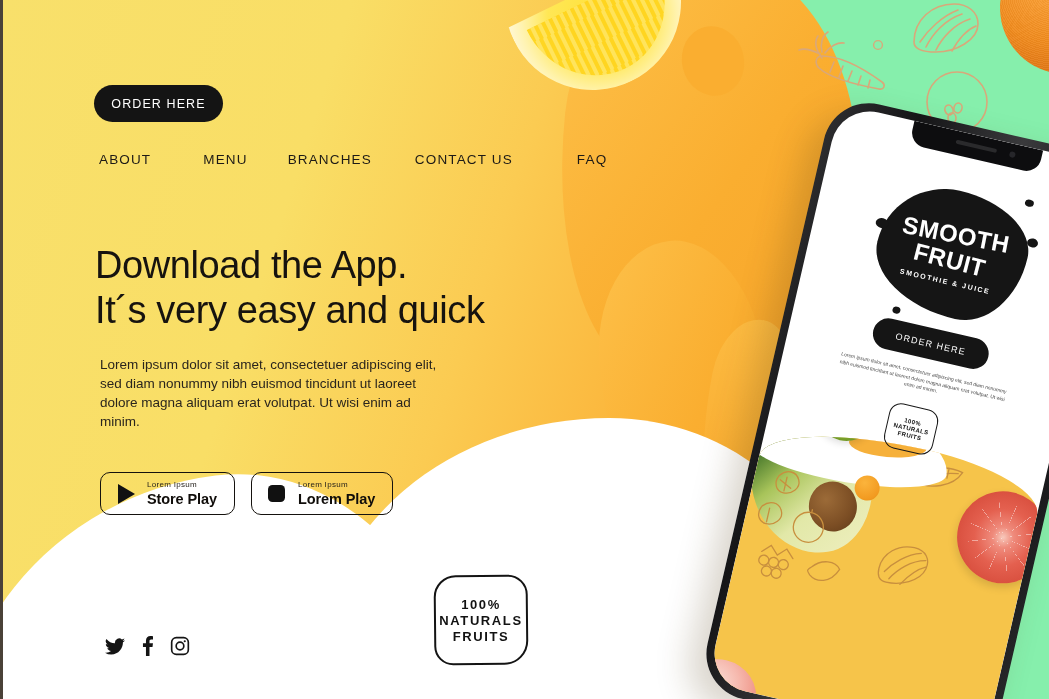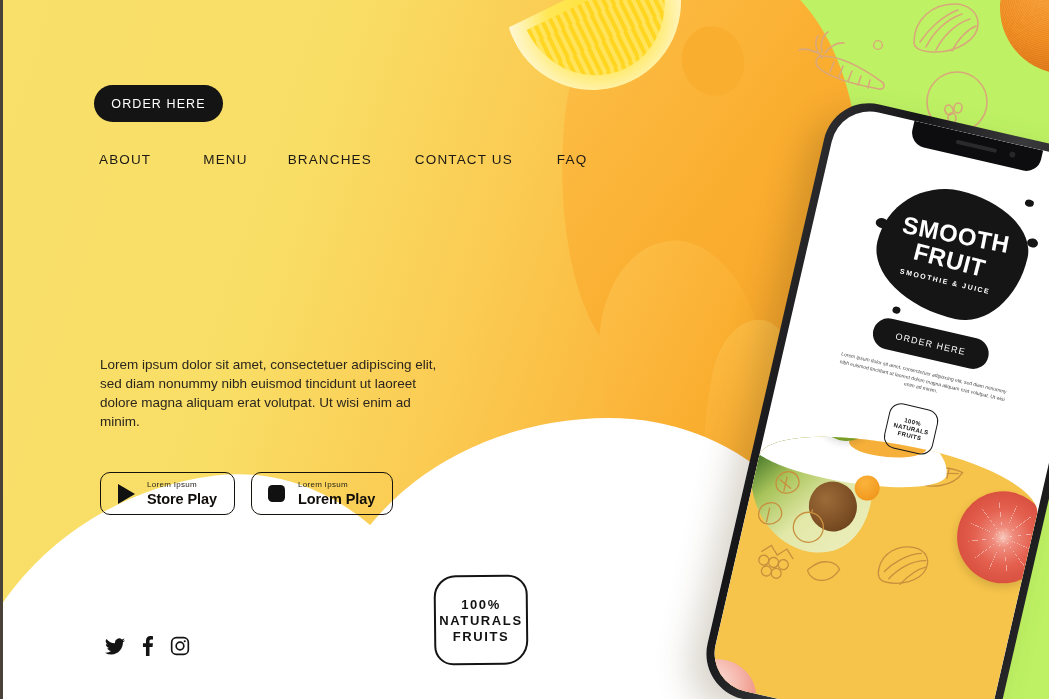--- a/index.html
+++ b/index.html
@@ -6,21 +6,21 @@
   html, body {
     width:1049px; height:699px;
     overflow:hidden;
     background:#ffffff;
     font-family:"Liberation Sans", sans-serif;
   }
   #stage {
     position:relative;
     width:1049px; height:699px;
     overflow:hidden;
-    background:#bef264;
+    background:#86efac;
   }
 
   
   .edge-sliver {
     position:absolute; left:0; top:0;
     width:3px; height:699px;
     background:#4a4138;
     z-index:30;
   }
 
@@ -158,21 +158,21 @@
     color:#1d1a16;
     font-size:13.5px;
     letter-spacing:1.15px;
     text-decoration:none;
     white-space:nowrap;
     cursor:pointer;
   }
   .nav a.n0 { margin-right:52px; }
   .nav a.n1 { margin-right:20px; }
   .nav a.n2 { margin-right:43px;padding-left:20px; }
-  .nav a.n3 { margin-right:44px; }
+  .nav a.n3 { margin-right:64px; }
 
   
   .headline {
     position:absolute; left:95px; top:243px;
     z-index:20;
     color:#16130f;
     font-size:38px;
     line-height:45px;
     font-weight:400;
     letter-spacing:-.4px;
@@ -548,20 +548,24 @@
   </div>
 
   <nav class="nav">
     <a class="n0" href="#">ABOUT</a>
     <a class="n1" href="#">MENU</a>
     <a class="n2" href="#">BRANCHES</a>
     <a class="n3" href="#">CONTACT US</a>
     <a class="n4" href="#">FAQ</a>
   </nav>
 
+  <h1 class="headline">
+    <span class="l1">Download the App.</span>
+    <span class="l2">It´s very easy and quick</span>
+  </h1>
 
   <p class="paragraph">Lorem ipsum dolor sit amet, consectetuer adipiscing elit, sed diam nonummy nibh euismod tincidunt ut laoreet dolore magna aliquam erat volutpat. Ut wisi enim ad minim.</p>
 
   <div class="stores">
     <div class="store-btn">
       <span class="glyph">
           <span class="play-tri"></span>
         </span>
       <span class="txt">
         <span class="small">Lorem Ipsum</span>

